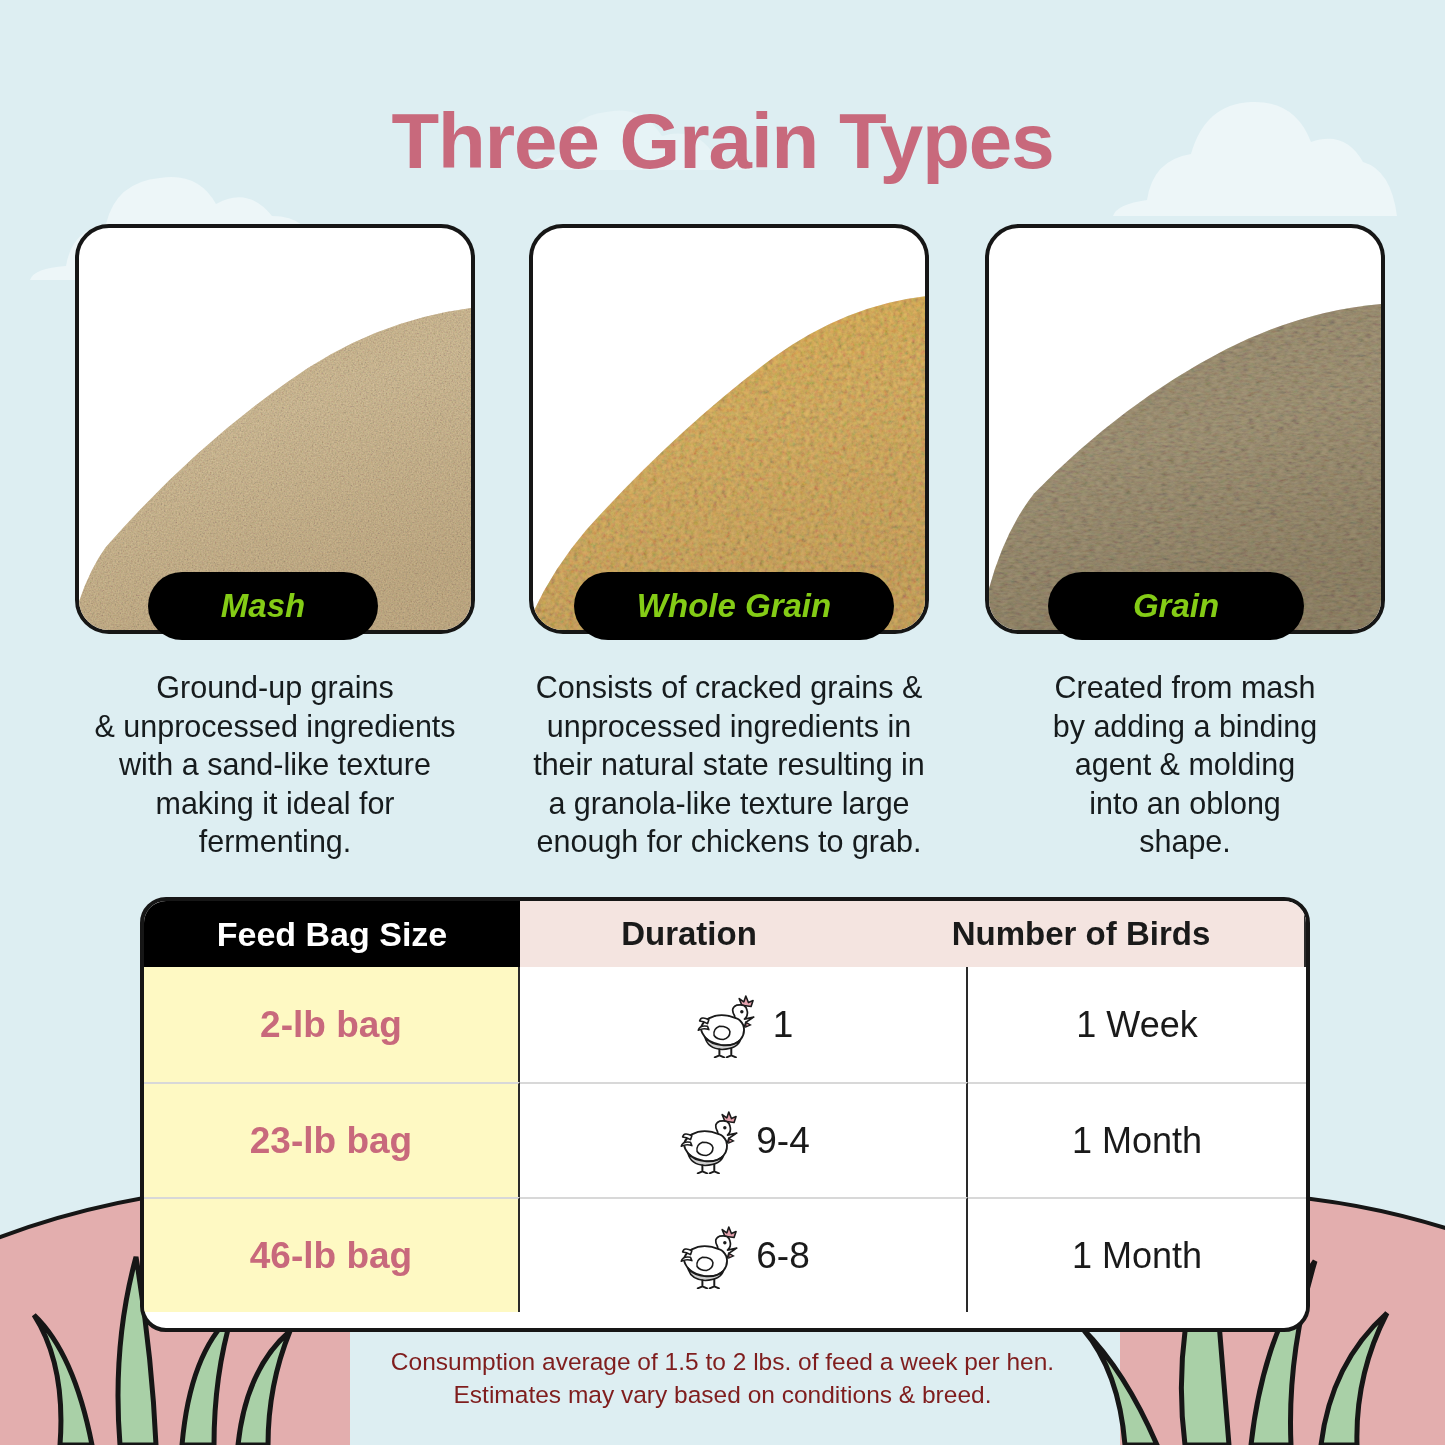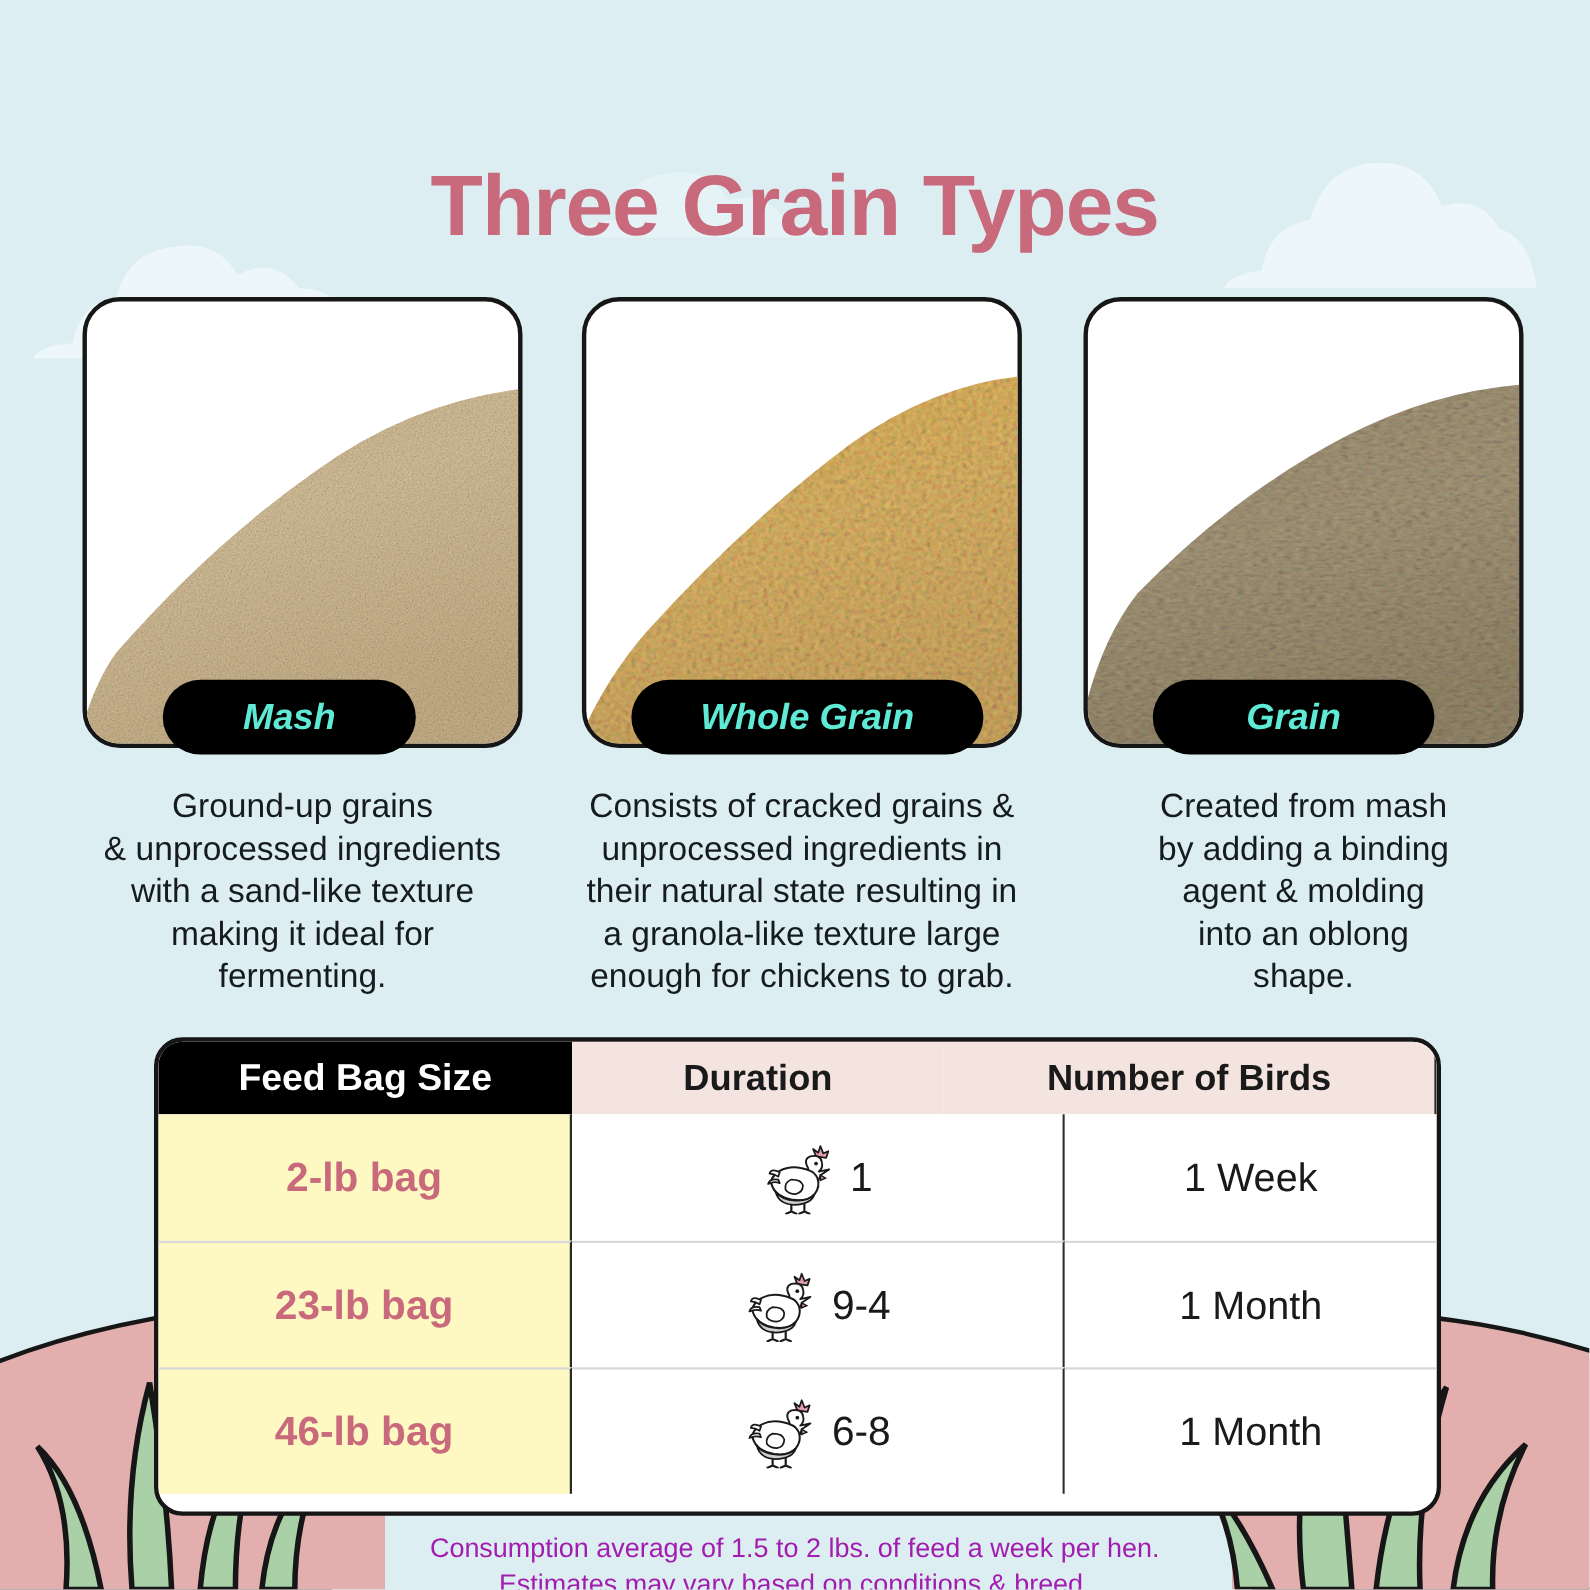--- a/index.html
+++ b/index.html
@@ -3,21 +3,21 @@
 <meta charset="utf-8">
 <style>
   * { margin:0; padding:0; box-sizing:border-box; }
   body {
     width:1445px; height:1445px;
     font-family:"Liberation Sans", sans-serif;
     background:#ddeef2;
     overflow:hidden;
     position:relative;
   }
-  .stage { position:absolute; inset:0;margin-top:46px; }
+  .stage { position:absolute; inset:0; }
 
   
   .sky { position:absolute; inset:0; background:#ddeef2; }
   .cloud { position:absolute; opacity:.85; }
   .hill-svg { position:absolute; left:0; bottom:0; width:1445px; height:300px; }
 
   
   .title {
     position:absolute; top:96px; left:0; width:100%;
     text-align:center;
@@ -37,21 +37,21 @@
   .card.c1 { left:75px; }
   .card.c2 { left:529px; }
   .card.c3 { left:985px; }
   .pile { position:absolute; right:-6px; bottom:-6px; width:104%; height:86%; }
 
   .badge {
     position:absolute;
     height:68px;
     background:#000;
     border-radius:34px;
-    color:#5eead4;
+    color:#84cc16;
     font-size:33px;
     font-style:italic;
     font-weight:600;
     display:flex; align-items:center; justify-content:center;
     padding:0 38px;
     white-space:nowrap;
   }
   .badge.b1 { left:148px;  top:572px; min-width:230px; }
   .badge.b2 { left:574px;  top:572px; min-width:320px; }
   .badge.b3 { left:1048px; top:572px; min-width:256px; }
@@ -102,21 +102,21 @@
 
   .bird-wrap { display:flex; align-items:center; gap:14px; }
   .hen { width:66px; height:66px; display:block; }
   .bird-count { font-size:37px; color:#1a1a1a; }
 
   
   .footer {
     position:absolute; left:0; top:1345px; width:100%;
     text-align:center;
     font-size:24.5px; line-height:1.35;
-    color:#a21caf;
+    color:#7f1d1d;
     white-space:pre-line;
   }
 </style>
 </head>
 <body>
 
 <div class="stage">
 
   <div class="sky"></div>
 

